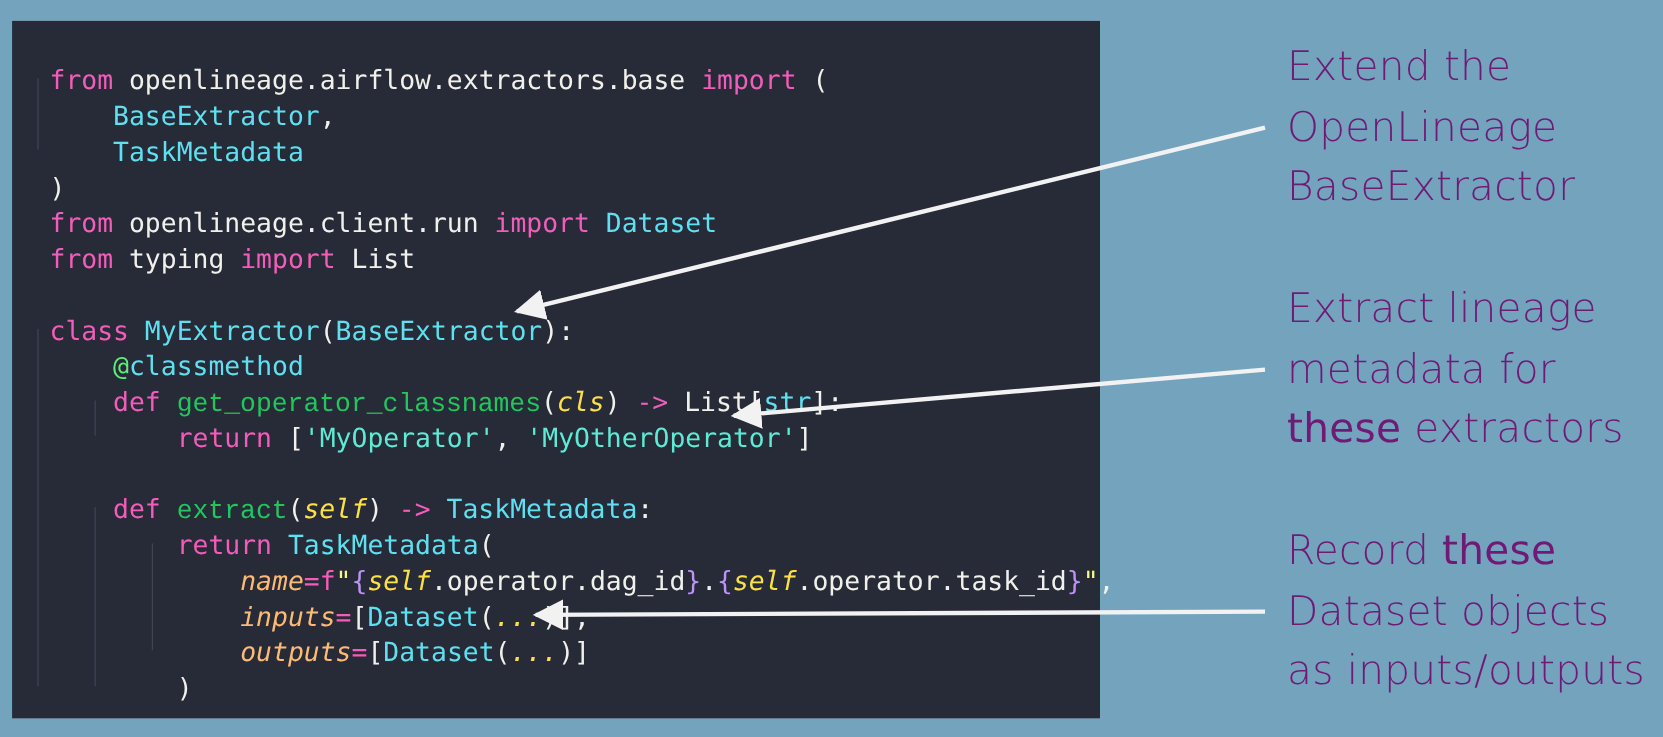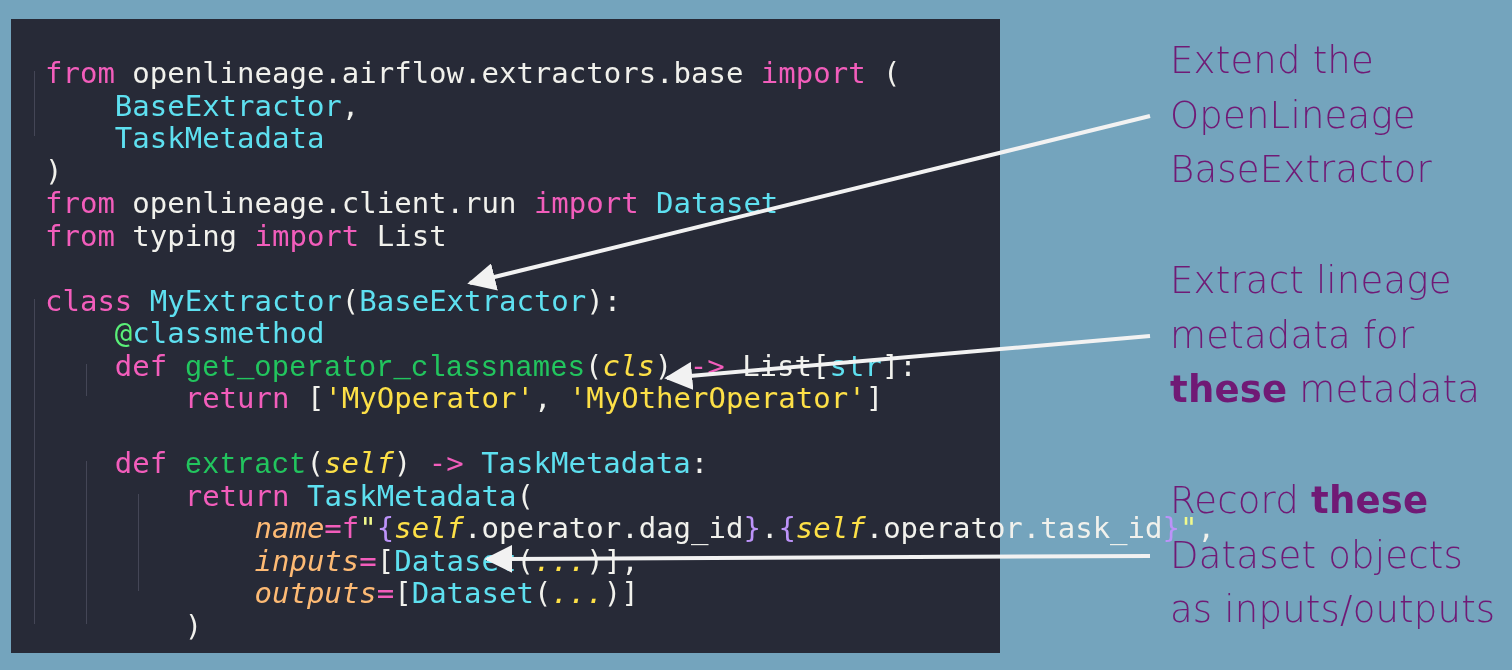--- a/index.html
+++ b/index.html
@@ -12,50 +12,50 @@
     .code-panel {
       position: absolute; left: 11px; top: 19px;
       width: 989px; height: 634px;
       background: #282a36;
       background: #272a37;
     }
     .code {
       position: absolute; left: 34px; top: 38px;
       margin: 0;
       font-family: "DejaVu Sans Mono", monospace;
-      font-size: 29px;
+      font-size: 24px;
       line-height: 32.5px;
       color: #f1f1ec;
       white-space: pre;
     }
     .code-line { height: 32.5px; }
     .guide {
       position: absolute; width: 1px; background: #444656;
     }
     .t-kw { color: #ff6ac1; color: #f25dbb; }
     .t-cls { color: #5ee0f0; }
     .t-fn { color: #22c55e; font-family: Liberation Mono, monospace; }
-    .t-str { color: #fde047; }
+    .t-str { color: #5eead4; }
     .t-param { color: #fde047; font-style: italic; }
     .t-arg { color: #fdba74; font-style: italic; }
     .t-brace { color: #bd93f9; }
     .t-plain { color: #f1f1ec; }
     .t-deco { color: #5af078; }
     .t-quote { color: #f1fa8c; }
 
     .note {
       position: absolute; left: 1170px;
       color: #701a75;
       font-family: "DejaVu Sans", sans-serif;
       font-weight: 300;
       font-size: 37px;
       line-height: 54.5px;
       letter-spacing: 0.2px;
     }
-    .note b { font-weight: 700; }
+    .note b { font-weight: 400; }
     .note-line { display: block; white-space: nowrap; }
     svg.arrows { position: absolute; left: 0; top: 0; }
   </style>
 </head>
 <body>
 
 <div class="code-panel">
   <div class="guide" style="left:23px; top:52px; height:65px;"></div>
   <div class="guide" style="left:23px; top:280px; height:325px;"></div>
   <div class="guide" style="left:75px; top:345px; height:32px;"></div>
@@ -65,21 +65,21 @@
 </div>
 
 <div class="note" style="top:34px;" id="note-0">
     <span class="note-line"><span>Extend the</span></span>
     <span class="note-line"><span>OpenLineage</span></span>
     <span class="note-line"><span>BaseExtractor</span></span>
   </div>
 <div class="note" style="top:254px;" id="note-1">
     <span class="note-line"><span>Extract lineage</span></span>
     <span class="note-line"><span>metadata for</span></span>
-    <span class="note-line"><b>these</b><span> metadata</span></span>
+    <span class="note-line"><b>these</b><span> extractors</span></span>
   </div>
 <div class="note" style="top:474px;" id="note-2">
     <span class="note-line"><span>Record </span><b>these</b></span>
     <span class="note-line"><span>Dataset objects</span></span>
     <span class="note-line"><span>as inputs/outputs</span></span>
   </div>
 
 <svg class="arrows" width="1512" height="670" id="arrows">
   <defs>
     <marker id="ah" viewBox="0 0 10 10" refX="9" refY="5" markerWidth="7" markerHeight="7" orient="auto-start-reverse" markerUnits="strokeWidth">

